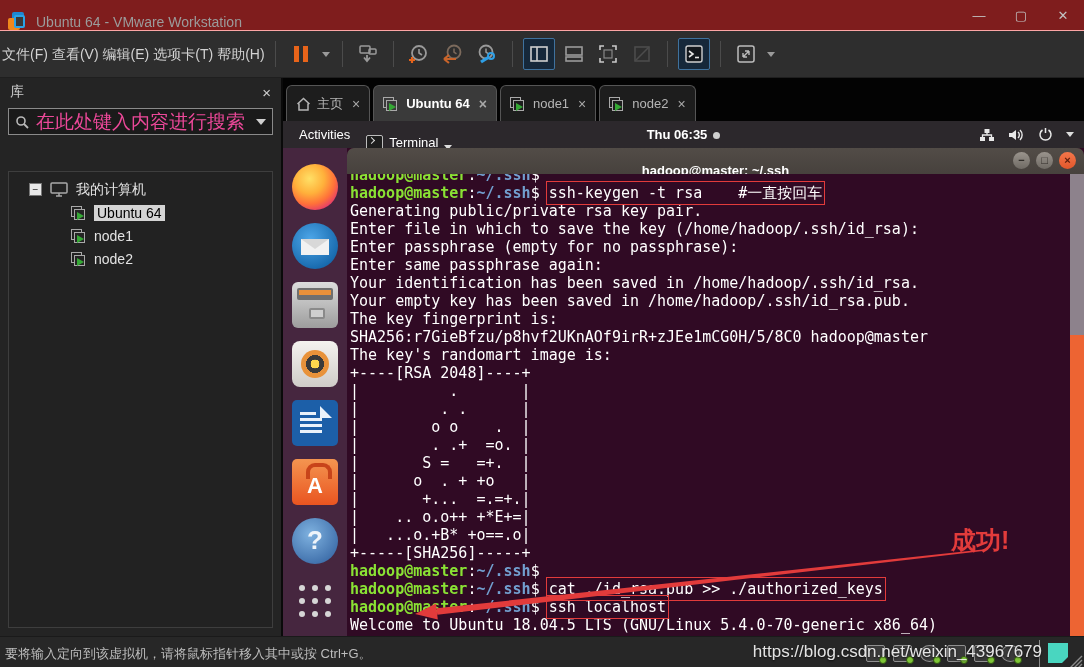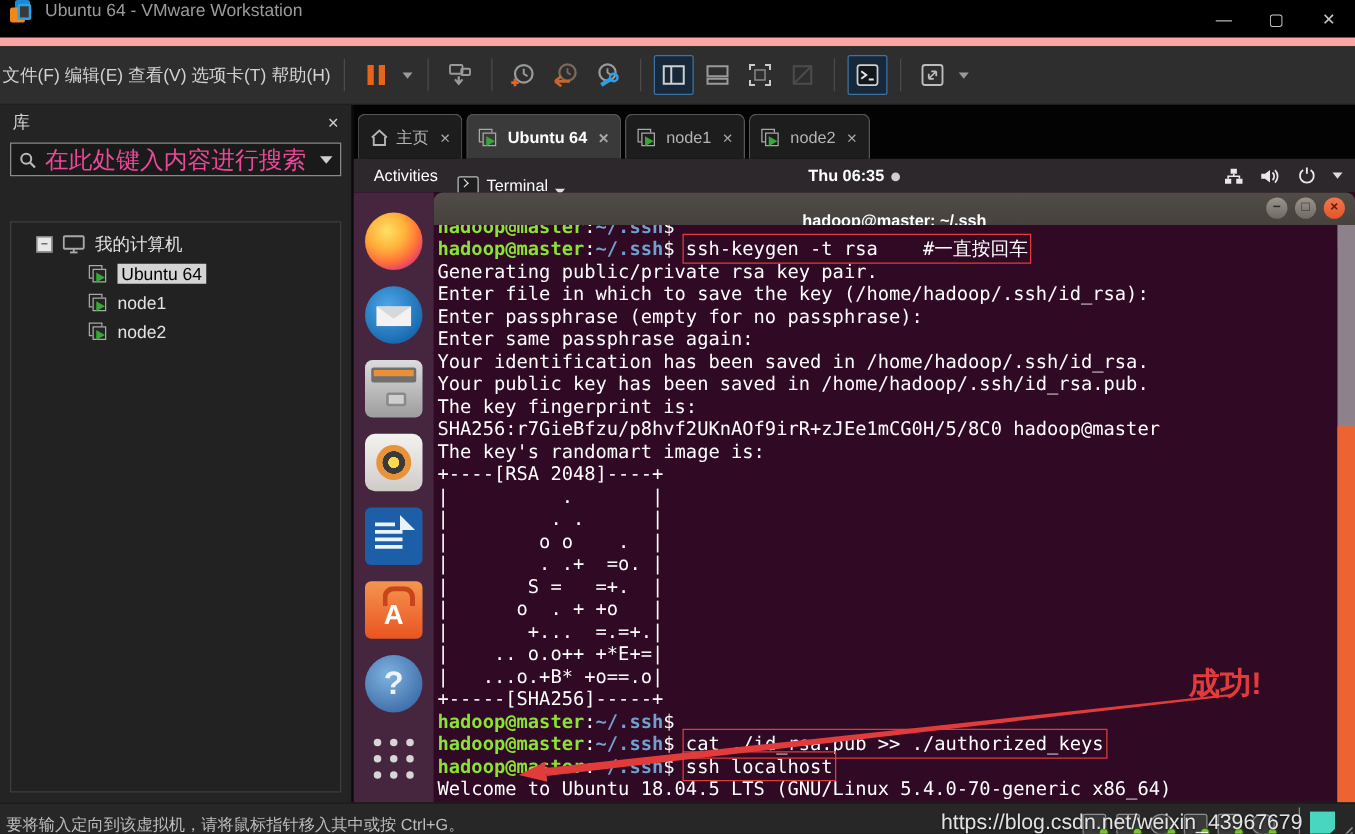--- a/index.html
+++ b/index.html
@@ -1,19 +1,19 @@
 <!DOCTYPE html>
 <html><head>
 <meta charset="utf-8">
 <style>
   html,body{margin:0;padding:0;background:#111;}
   #app{position:relative;width:1084px;height:667px;overflow:hidden;background:#2e2e2e;
        font-family:"Liberation Sans",sans-serif;-webkit-font-smoothing:antialiased;}
   
-  .titlebar{height:30px;background:#000000;display:flex;align-items:flex-start;border-bottom:7px solid #fca5a5;}
+  .titlebar{height:30px;background:#7f1d1d;display:flex;align-items:flex-end;border-bottom:1px solid #fca5a5;}
   .vmw-logo{width:18px;height:18px;margin:0 10px 0 8px;position:relative;}
   .vmw-logo .sq{position:absolute;width:12px;height:12px;border-radius:2px;}
   .vmw-logo .sq.blue{left:4px;top:0;background:#1e88d2;}
   .vmw-logo .sq.orange{left:0;top:6px;background:#f0881c;}
   .vmw-logo .sq.inner{left:6px;top:3px;width:7px;height:9px;background:#3a3a3a;border:2px solid #2aa3e8;border-radius:2px;}
   .win-title{color:#9b9b9b;font-size:14px;}
   .win-controls{margin-left:auto;display:flex;}
   .win-btn{width:42px;height:30px;display:flex;align-items:center;justify-content:center;color:#c2c2c2;font-size:13px;}
   
   .menubar{height:46px;background:#2e2e2e;display:flex;align-items:center;border-bottom:1px solid #1f1f1f;}
@@ -128,22 +128,22 @@
     <span class="win-title">Ubuntu 64 - VMware Workstation</span>
     <span class="win-controls">
       <span class="win-btn">—</span>
       <span class="win-btn">▢</span>
       <span class="win-btn">✕</span>
     </span>
   </div>
 
   <div class="menubar">
     <span class="menu-item">文件(F)</span>
+    <span class="menu-item">查看(V)</span>
     <span class="menu-item">编辑(E)</span>
-    <span class="menu-item">查看(V)</span>
     <span class="menu-item">选项卡(T)</span>
     <span class="menu-item">帮助(H)</span>
     <span class="tb-sep"></span>
     <span class="tb-btn">
         <span class="pause-bars">
           <i></i>
           <i></i>
         </span>
       </span>
     <span class="tb-caret"></span>
@@ -379,21 +379,21 @@
               </span>
             </div>
             <div class="termcontent">
                 <div class="t-line clipped"><span class="seg-u">hadoop@master</span><span class="seg-w">:</span><span class="seg-h">~/.ssh</span><span class="seg-w">$</span></div>
                 <div class="t-line"><span class="seg-u">hadoop@master</span><span class="seg-w">:</span><span class="seg-h">~/.ssh</span><span class="seg-w">$ </span><span class="seg-b">ssh-keygen -t rsa    #一直按回车</span></div>
                 <div class="t-line"><span class="seg-w">Generating public/private rsa key pair.</span></div>
                 <div class="t-line"><span class="seg-w">Enter file in which to save the key (/home/hadoop/.ssh/id_rsa): </span></div>
                 <div class="t-line"><span class="seg-w">Enter passphrase (empty for no passphrase): </span></div>
                 <div class="t-line"><span class="seg-w">Enter same passphrase again: </span></div>
                 <div class="t-line"><span class="seg-w">Your identification has been saved in /home/hadoop/.ssh/id_rsa.</span></div>
-                <div class="t-line"><span class="seg-w">Your public key has been saved in /home/hadoop/.ssh/id_rsa.pub.</span></div>
+                <div class="t-line"><span class="seg-w">Your empty key has been saved in /home/hadoop/.ssh/id_rsa.pub.</span></div>
                 <div class="t-line"><span class="seg-w">The key fingerprint is:</span></div>
                 <div class="t-line"><span class="seg-w">SHA256:r7GieBfzu/p8hvf2UKnAOf9irR+zJEe1mCG0H/5/8C0 hadoop@master</span></div>
                 <div class="t-line"><span class="seg-w">The key's randomart image is:</span></div>
                 <div class="t-line"><span class="seg-w">+----[RSA 2048]----+</span></div>
                 <div class="t-line"><span class="seg-w">|          .       |</span></div>
                 <div class="t-line"><span class="seg-w">|         . .      |</span></div>
                 <div class="t-line"><span class="seg-w">|        o o    .  |</span></div>
                 <div class="t-line"><span class="seg-w">|        . .+  =o. |</span></div>
                 <div class="t-line"><span class="seg-w">|       S =   =+.  |</span></div>
                 <div class="t-line"><span class="seg-w">|      o  . + +o   |</span></div>

